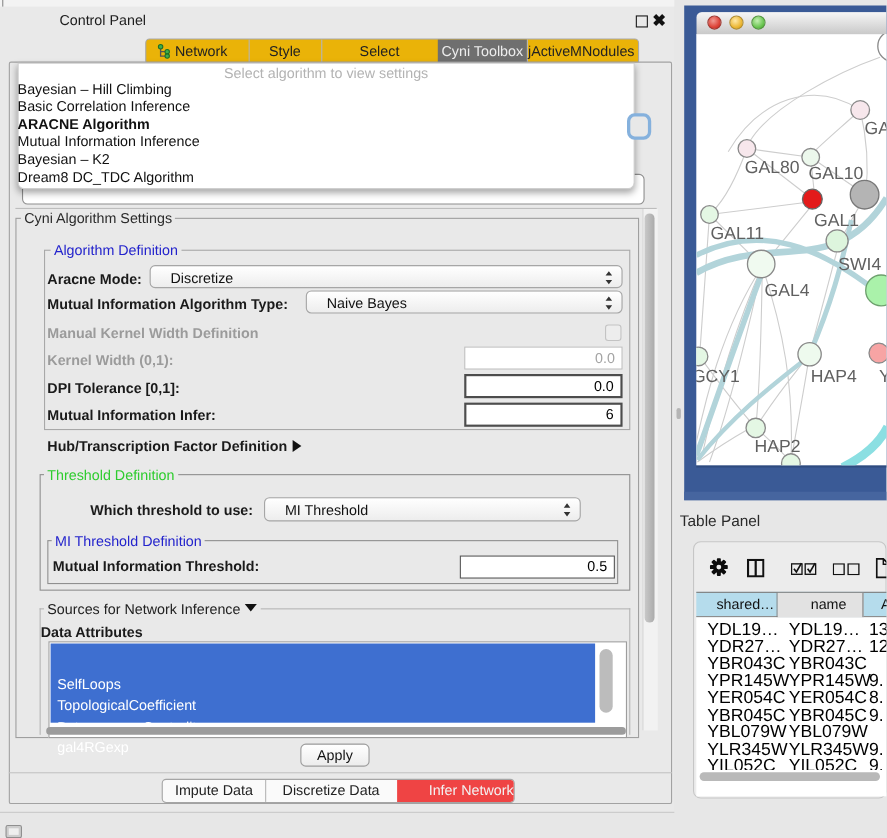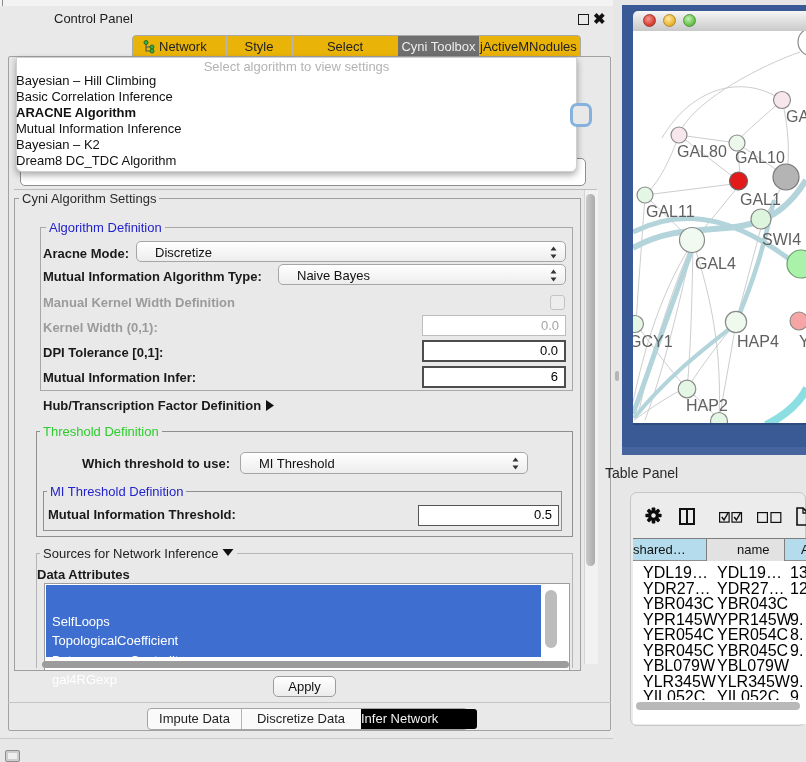--- a/index.html
+++ b/index.html
@@ -128,21 +128,21 @@
 <div class="abs" style="left:52px;top:612px;font-size:13px;color:#fff;line-height:19.3px;">SelfLoops<br>TopologicalCoefficient<br>BetweennessCentrality<br>gal4RGexp</div>
 <div class="abs" style="left:545px;top:590px;width:12px;height:58px;background:#bcbcbc;border-radius:6px;"></div>
 <div class="abs" style="left:42px;top:661px;width:527px;height:7px;background:#9c9c9c;border-radius:4px;"></div>
 
 <div class="abs" style="left:273px;top:676px;width:63px;height:21px;background:linear-gradient(#ffffff,#ececec);border:1px solid #9d9d9d;border-radius:5px;box-sizing:border-box;text-align:center;font-size:13px;color:#111;line-height:19px;">Apply</div>
 
 <div class="abs" style="left:8px;top:702px;width:603px;height:1px;background:#c4c4c4;"></div>
 <div class="abs" style="left:147px;top:708px;width:321px;height:22px;border:1px solid #a5a5a5;border-radius:4px;background:#fafafa;font-size:13px;color:#222;box-sizing:border-box;">
   <div class="abs" style="left:0;top:0;width:93px;height:20px;border-right:1px solid #b5b5b5;text-align:center;line-height:20px;">Impute Data</div>
   <div class="abs" style="left:93px;top:0;width:120px;height:20px;text-align:center;line-height:20px;">Discretize Data</div>
-  <div class="abs" style="left:213px;top:0;width:116px;height:20px;background:#000000;border-radius:0 3px 3px 0;text-align:left;line-height:20px;color:#f2f2f2;">Infer Network</div>
+  <div class="abs" style="left:213px;top:0;width:106px;height:20px;background:#ef4444;border-radius:0 3px 3px 0;text-align:right;line-height:20px;color:#f2f2f2;">Infer Network</div>
 </div>
 
 <div class="abs" style="left:16px;top:57px;width:561px;height:115px;background:#fff;border:1px solid #cfcfcf;border-radius:0 0 6px 6px;box-shadow:0 3px 7px rgba(0,0,0,0.35);box-sizing:border-box;"></div>
 <div class="abs" style="left:16px;top:59px;width:561px;text-align:center;font-size:13px;color:#b3b3b3;">Select algorithm to view settings</div>
 <div class="abs" style="left:16px;top:73px;font-size:13px;color:#111;line-height:16px;">Bayesian – Hill Climbing<br>Basic Correlation Inference<br><span class="b">ARACNE Algorithm</span><br>Mutual Information Inference<br>Bayesian – K2<br>Dream8 DC_TDC Algorithm</div>
 
 <div class="abs" style="left:570px;top:103px;width:22px;height:24px;border:3px solid #85b1dd;border-radius:7px;background:#e8e8e8;box-sizing:border-box;"></div>
 
 <div class="abs" style="left:615px;top:371px;width:4px;height:10px;background:#b5b5b5;border-radius:2px;"></div>
 
@@ -218,21 +218,21 @@
     <text x="695" y="269">GAL4</text>
     <text x="646" y="217">GAL11</text>
     <text x="629" y="347">GCY1</text>
     <text x="737" y="347">HAP4</text>
     <text x="799" y="347">Y</text>
     <text x="686" y="411">HAP2</text>
   </g>
 </svg>
 
 <div class="abs" style="left:620px;top:455px;width:186px;height:307px;background:#e7e7e7;"></div>
-<div class="abs" style="left:605px;top:465px;font-size:14px;color:#2a2a2a;">Table Panel</div>
+<div class="abs" style="left:618px;top:465px;font-size:14px;color:#2a2a2a;">Table Panel</div>
 <div class="abs" style="left:630px;top:492px;width:176px;height:234px;background:#ececec;border:1px solid #c6c6c6;border-radius:7px;box-sizing:border-box;"></div>
 <div class="abs" style="left:633px;top:561px;width:173px;height:163px;background:#fff;"></div>
 
 <svg class="abs" style="left:645px;top:507px;" width="17" height="17" viewBox="0 0 17 17">
   <g fill="#0c0c0c">
     <circle cx="8.5" cy="8.5" r="5.4"></circle>
     <g>
       <rect x="6.7" y="0.4" width="3.6" height="4" rx="0.8"></rect>
       <rect x="6.7" y="12.6" width="3.6" height="4" rx="0.8"></rect>
       <rect x="0.4" y="6.7" width="4" height="3.6" rx="0.8"></rect>
@@ -258,21 +258,21 @@
 <svg class="abs" style="left:757px;top:512px;" width="25" height="11" viewBox="0 0 25 11">
   <rect x="0.6" y="0.6" width="9.8" height="9.8" fill="none" stroke="#111" stroke-width="1.2"></rect>
   <rect x="14" y="0.6" width="9.8" height="9.8" fill="none" stroke="#111" stroke-width="1.2"></rect>
 </svg>
 <svg class="abs" style="left:796px;top:507px;" width="10" height="19" viewBox="0 0 10 19">
   <path d="M1 1 L7 1 L12 6 L12 18 L1 18 Z" fill="none" stroke="#111" stroke-width="1.6"></path>
   <path d="M7 1 L7 6 L12 6" fill="none" stroke="#111" stroke-width="1.3"></path>
 </svg>
 
 <div class="abs" style="left:633px;top:538px;width:173px;height:23px;background:#b5dcec;border-top:1px solid #7e7e7e;border-bottom:1px solid #8e8e8e;box-sizing:border-box;font-size:13px;color:#111;">
-  <div class="abs" style="left:0;top:0;width:74px;height:22px;border-right:1px solid #7e7e7e;text-align:left;line-height:22px;box-sizing:border-box;padding-right:2px;">shared…</div>
+  <div class="abs" style="left:0;top:0;width:74px;height:22px;border-right:1px solid #7e7e7e;text-align:right;line-height:22px;box-sizing:border-box;padding-right:2px;">shared…</div>
   <div class="abs" style="left:74px;top:0;width:78px;height:22px;border-right:1px solid #7e7e7e;background:#e2e2e2;line-height:22px;box-sizing:border-box;">
       <span style="position:absolute;left:30px;">name</span>
     </div>
   <div class="abs" style="left:152px;top:0;width:21px;height:22px;line-height:22px;">
       <span style="position:absolute;left:16px;">A</span>
     </div>
 </div>
 <div class="abs" style="left:633px;top:561px;width:173px;height:139px;overflow:hidden;font-size:16px;color:#000;">
   <div style="position:absolute;left:10px;top:4px;line-height:15.5px;">YDL19…<br>YDR27…<br>YBR043C<br>YPR145W<br>YER054C<br>YBR045C<br>YBL079W<br>YLR345W<br>YIL052C</div>
   <div style="position:absolute;left:84px;top:4px;line-height:15.5px;">YDL19…<br>YDR27…<br>YBR043C<br>YPR145W<br>YER054C<br>YBR045C<br>YBL079W<br>YLR345W<br>YIL052C</div>

